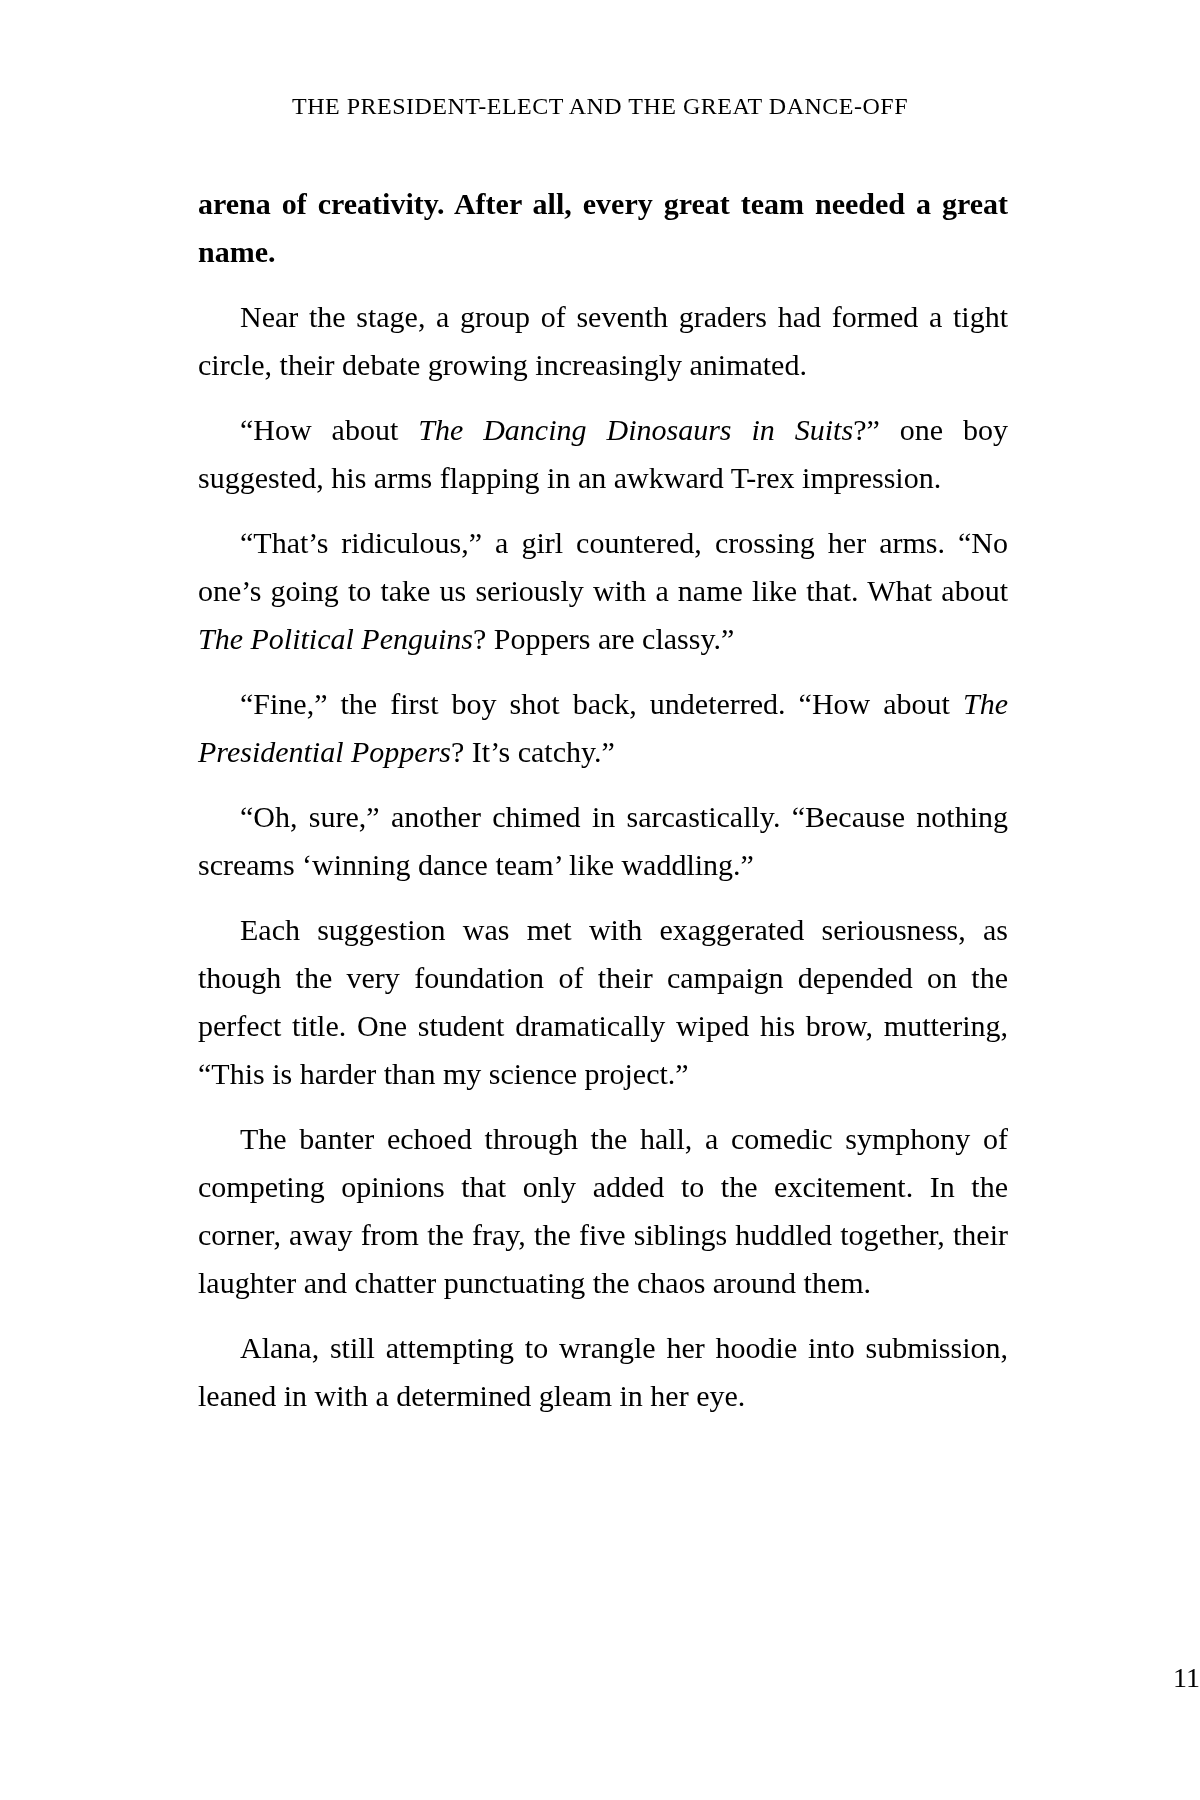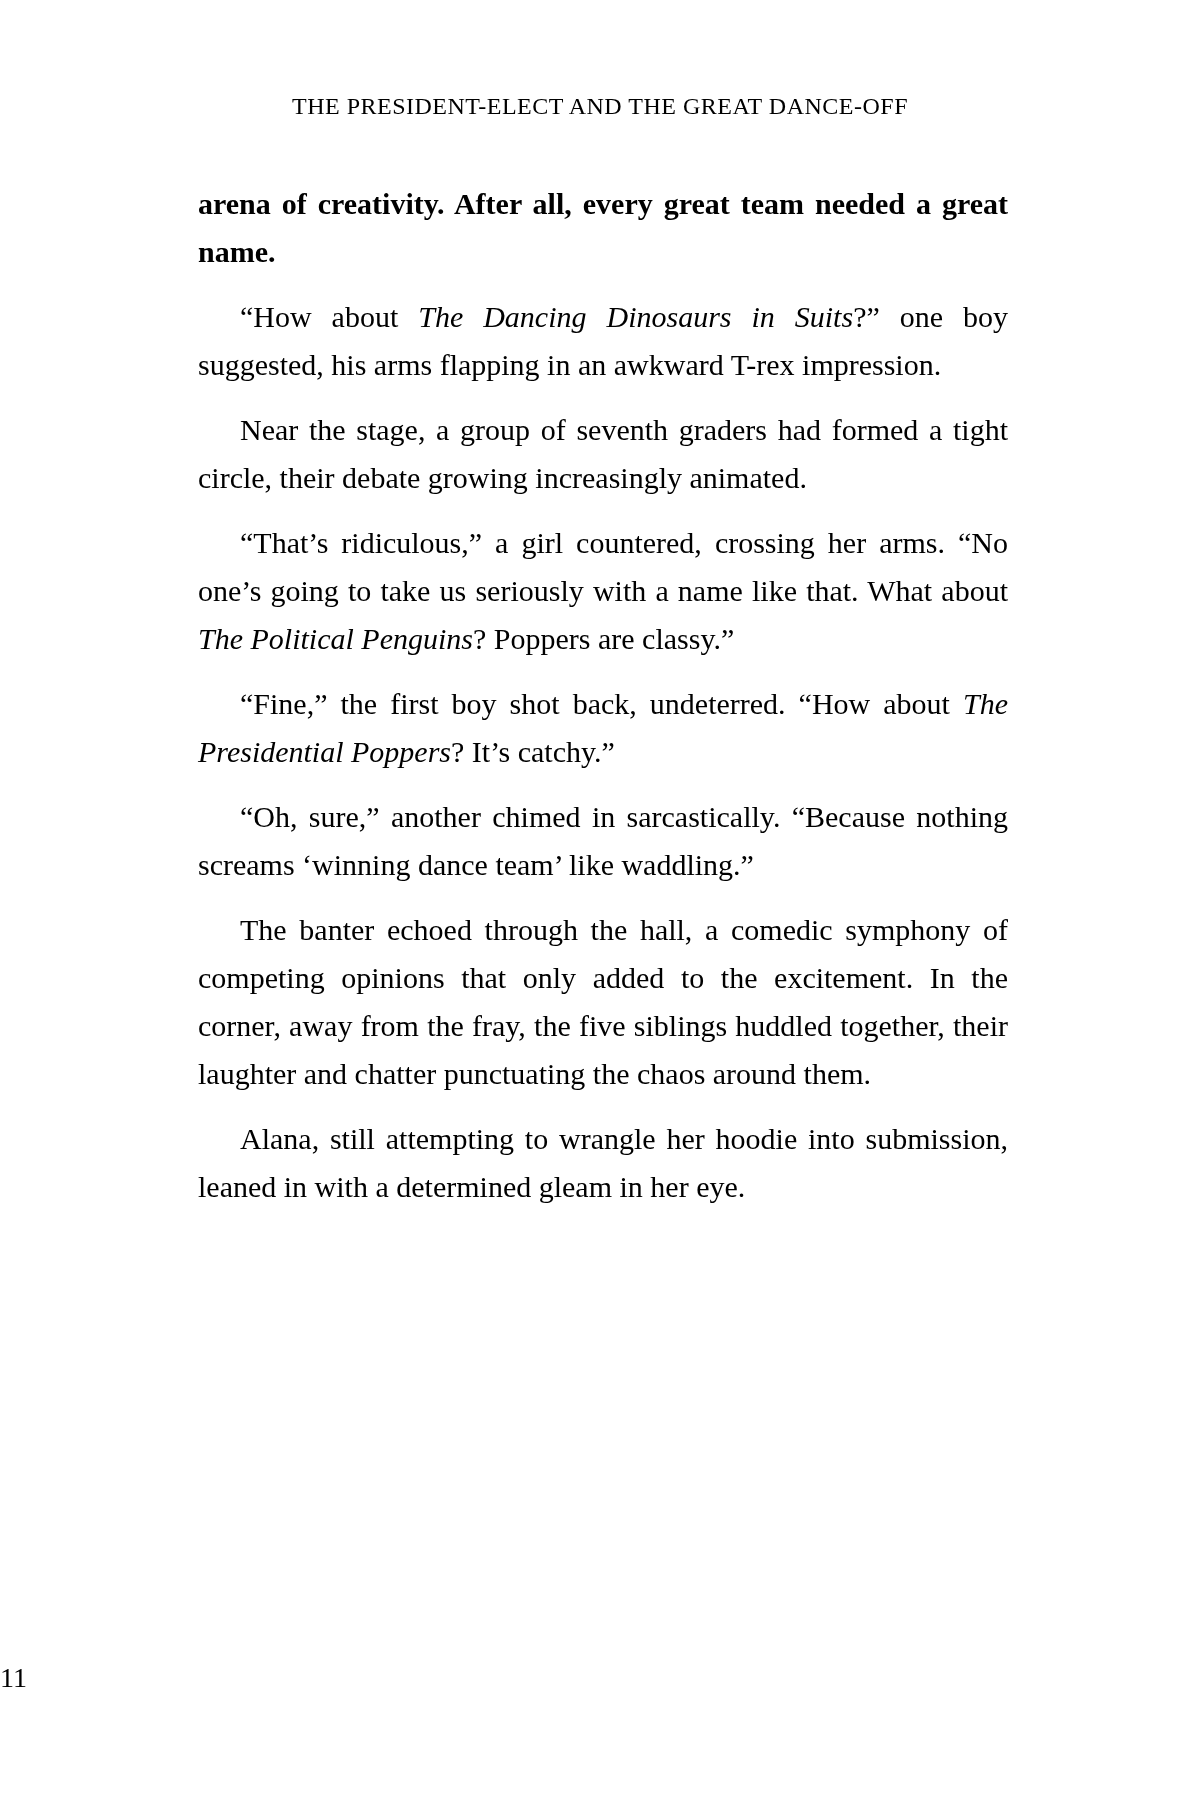--- a/index.html
+++ b/index.html
@@ -40,38 +40,39 @@
     font-weight: bold;
   }
   .content .italic {
     font-style: italic;
   }
   .page-number {
     position: absolute;
     left: 0;
     right: 0;
     top: 1662px;
-    text-align: left;
+    text-align: right;
     font-size: 28px;
     line-height: 32px;
   }
 </style>
 </head>
 <body>
 
 <div class="page">
 
   <div class="running-head">THE PRESIDENT-ELECT AND THE GREAT DANCE-OFF</div>
 
   <div class="content">
       <p class="no-indent"><span>arena of creativity. After all, every great team needed a great name.</span></p>
+      <p><span>Near the stage, a group of seventh graders had formed a tight circle, their debate growing increasingly animated.</span></p>
       <p><span>“How about </span><span class="italic">The Dancing Dinosaurs in Suits</span><span>?” one boy suggested, his arms flapping in an awkward T-rex impression.</span></p>
-      <p><span>Near the stage, a group of seventh graders had formed a tight circle, their debate growing increasingly animated.</span></p>
       <p><span>“That’s ridiculous,” a girl countered, crossing her arms. “No one’s going to take us seriously with a name like that. What about </span><span class="italic">The Political Penguins</span><span>? Poppers are classy.”</span></p>
       <p><span>“Fine,” the first boy shot back, undeterred. “How about </span><span class="italic">The Presidential Poppers</span><span>? It’s catchy.”</span></p>
       <p><span>“Oh, sure,” another chimed in sarcastically. “Because nothing screams ‘winning dance team’ like waddling.”</span></p>
+      <p><span>Each suggestion was met with exaggerated seriousness, as though the very foundation of their campaign depended on the perfect title. One student dramatically wiped his brow, muttering, “This is harder than my science project.”</span></p>
       <p><span>The banter echoed through the hall, a comedic symphony of competing opinions that only added to the excitement. In the corner, away from the fray, the five siblings huddled together, their laughter and chatter punctuating the chaos around them.</span></p>
       <p><span>Alana, still attempting to wrangle her hoodie into submission, leaned in with a determined gleam in her eye.</span></p>
     </div>
 
   <div class="page-number">11</div>
 
 </div>
 
 </body></html>

